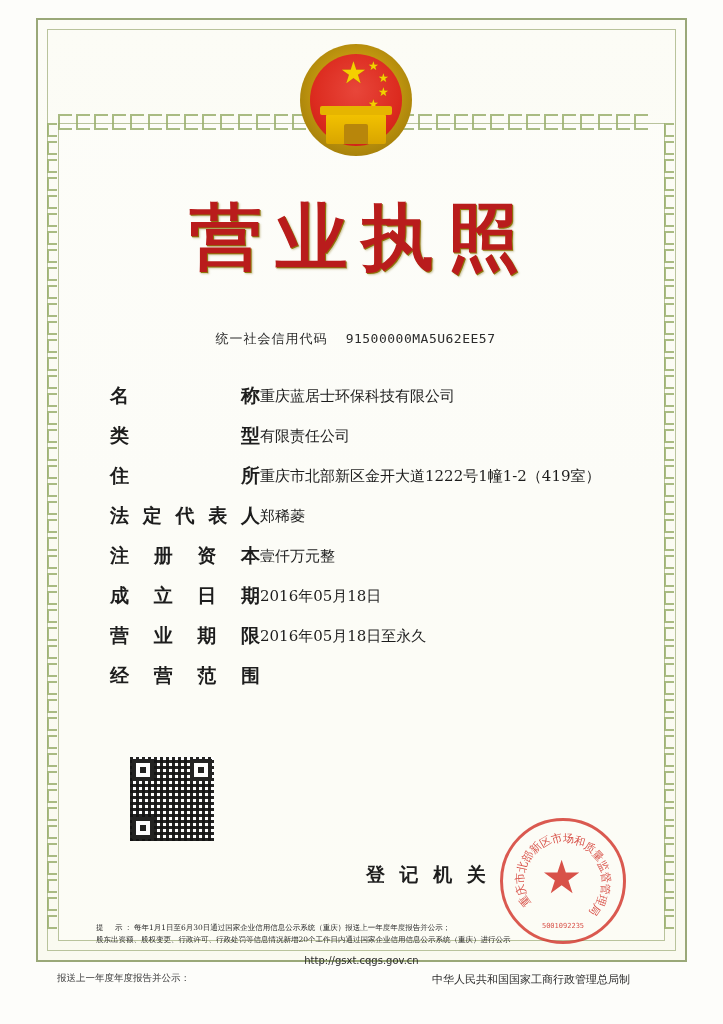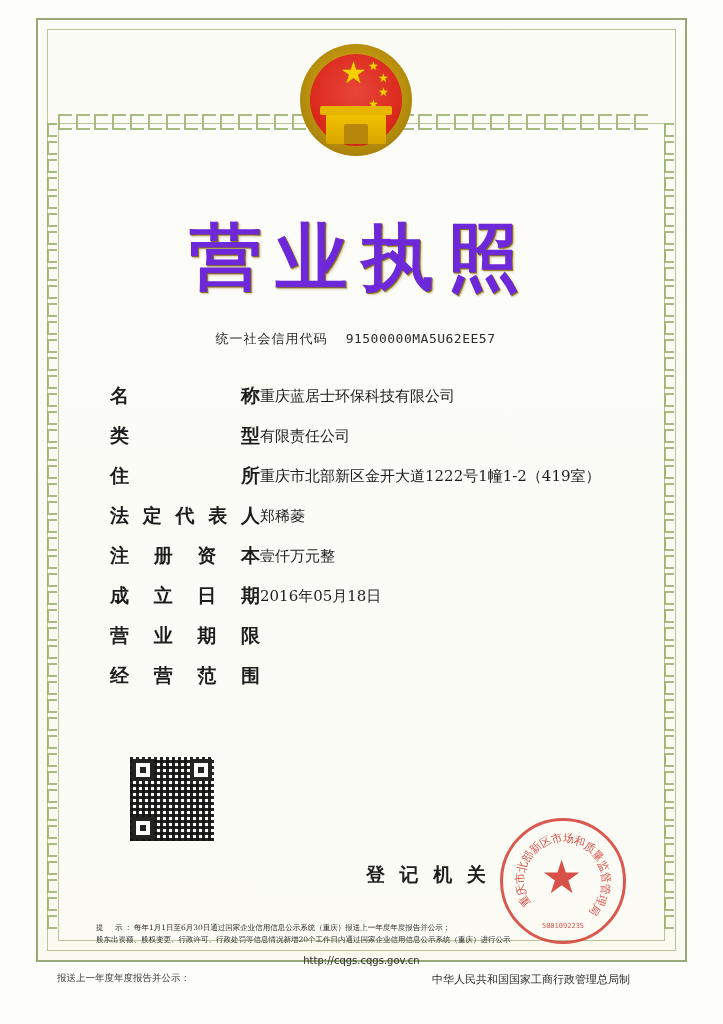--- a/index.html
+++ b/index.html
@@ -135,25 +135,24 @@
   .title {
     position: absolute;
     left: 0;
     top: 190px;
     width: 723px;
     text-align: center;
     font-family: "DejaVu Serif", serif;
     font-size: 72px;
     font-weight: bold;
     letter-spacing: 14px;
-    color: #6d28d9;
+    color: #b91c1c;
     text-shadow:
       1px 1px 0 #8d7509,
       2px 2px 2px rgba(120,100,10,0.35);
-    margin-top: 20px;
   }
 
   
   .credit-row {
     position: absolute;
     left: 0;
     top: 330px;
     width: 711px;
     text-align: center;
     font-family: "DejaVu Serif", serif;
@@ -575,20 +574,21 @@
       <div class="field-value">2016年05月18日</div>
     </div>
 
     <div class="field-row">
       <div class="field-label">
         <span>营</span>
         <span>业</span>
         <span>期</span>
         <span>限</span>
       </div>
+      <div class="field-value">2016年05月18日至永久</div>
     </div>
 
     <div class="field-row row-scope">
       <div class="field-label">
         <span>经</span>
         <span>营</span>
         <span>范</span>
         <span>围</span>
       </div>
     </div>
@@ -630,17 +630,17 @@
 
   <div class="corner-mark"></div>
 
   <div class="footnote">
     <div>
       <span class="tip">提　示：</span><span>每年1月1日至6月30日通过国家企业信用信息公示系统（重庆）报送上一年度年度报告并公示；</span>
     </div>
     <div>股东出资额、股权变更、行政许可、行政处罚等信息情况新增20个工作日内通过国家企业信用信息公示系统（重庆）进行公示</div>
   </div>
 
-  <div class="bottom-url">http://cqgs.cqgs.gov.cn</div>
+  <div class="bottom-url">http://gsxt.cqgs.gov.cn</div>
   <div class="bottom-left">报送上一年度年度报告并公示：</div>
   <div class="bottom-right">中华人民共和国国家工商行政管理总局制</div>
 
 </div>
 
 </body></html>

